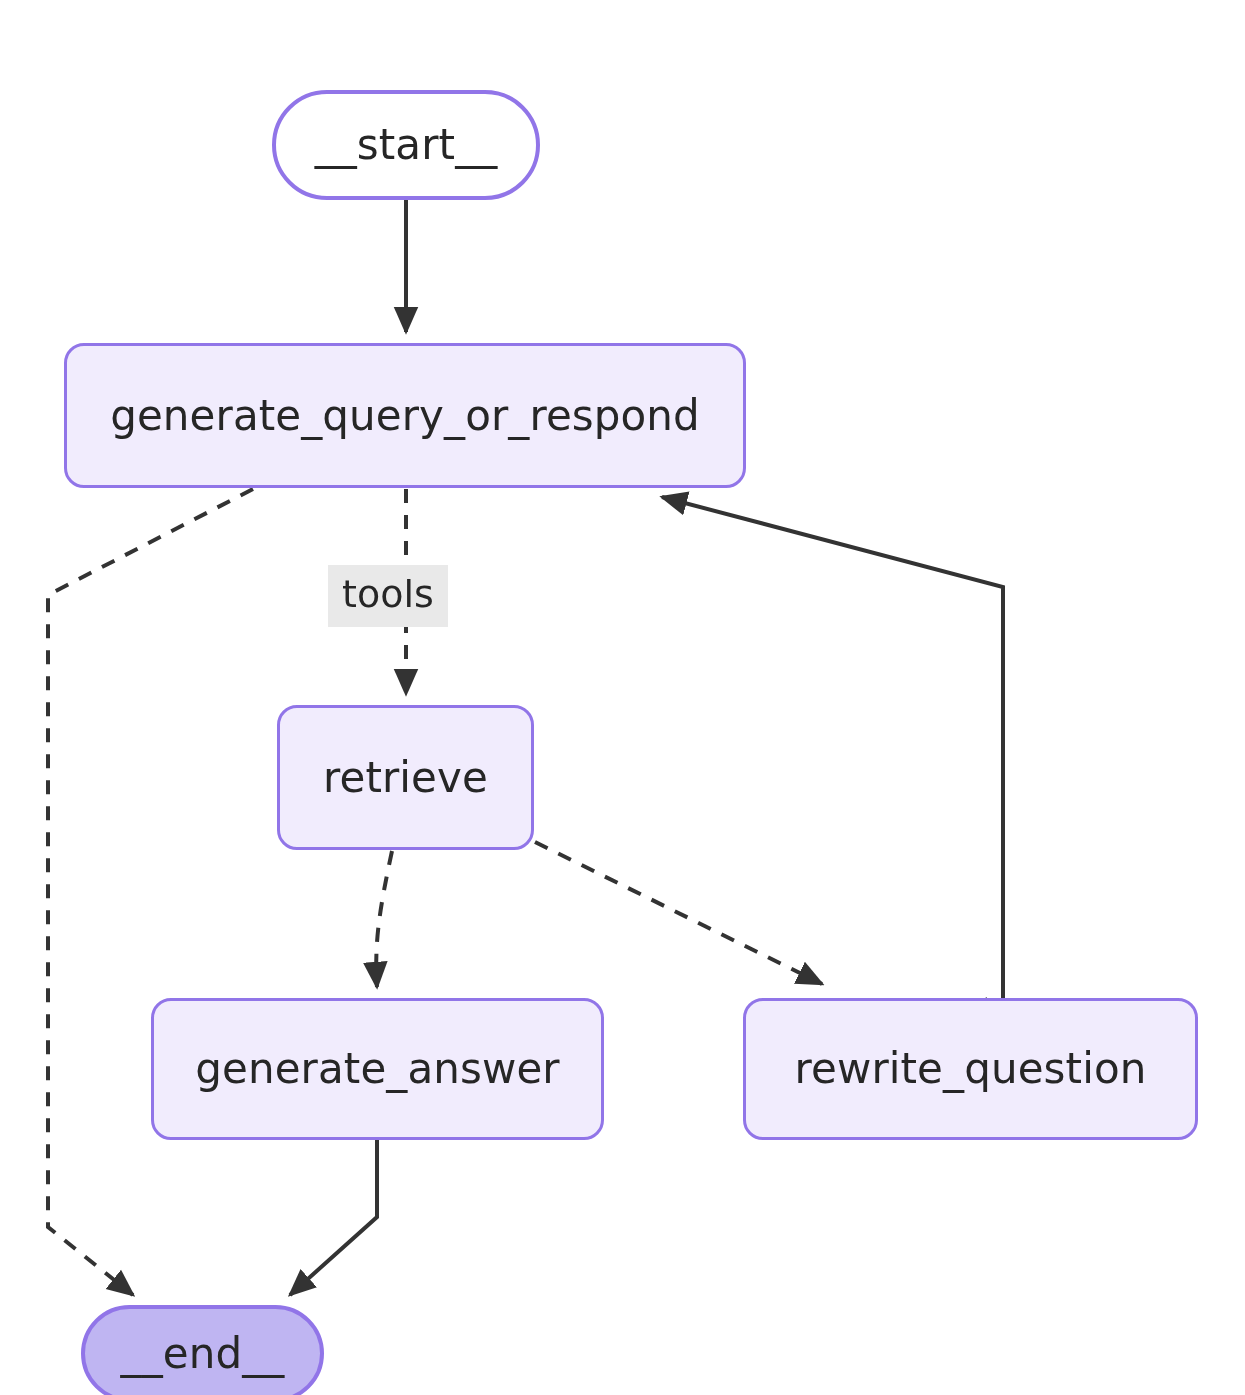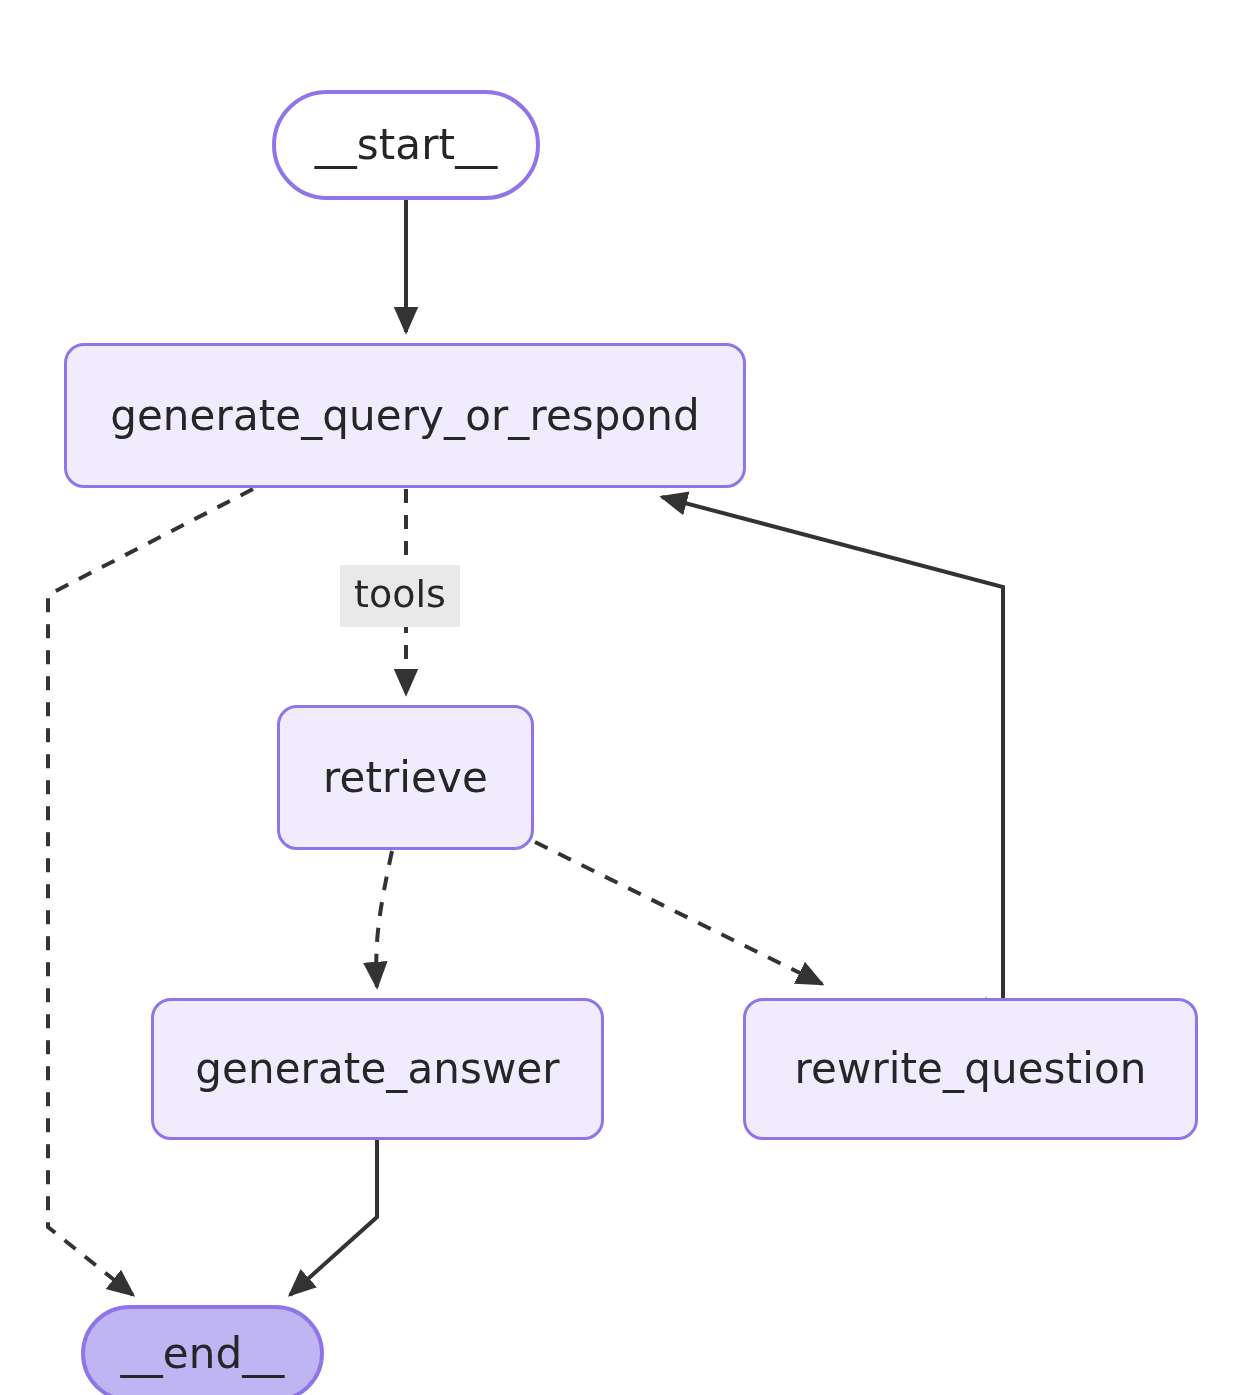--- a/index.html
+++ b/index.html
@@ -109,15 +109,15 @@
   </div>
 
   <div class="node" style="left:743px; top:951px; width:455px; height:142px;text-align:center;">
     <span class="node-label">rewrite_question</span>
   </div>
 
   <div class="node terminal end" style="left:81px; top:1258px; width:243px; height:97px;">
     <span class="node-label">__end__</span>
   </div>
 
-  <div class="edge-label" style="left:340px; top:518px;">tools</div>
+  <div class="edge-label" style="left:328px; top:518px;">tools</div>
 
 </div>
 
 </body></html>

